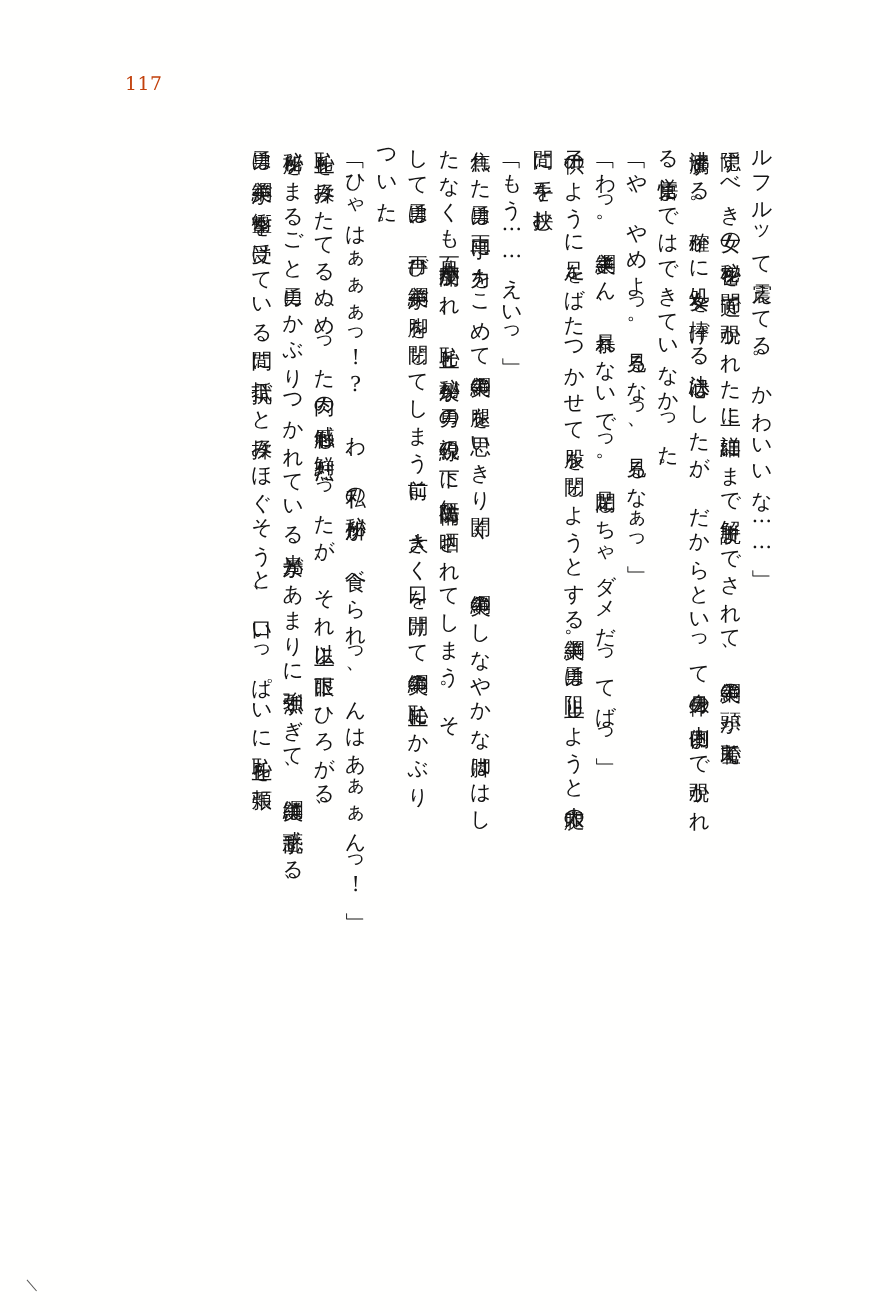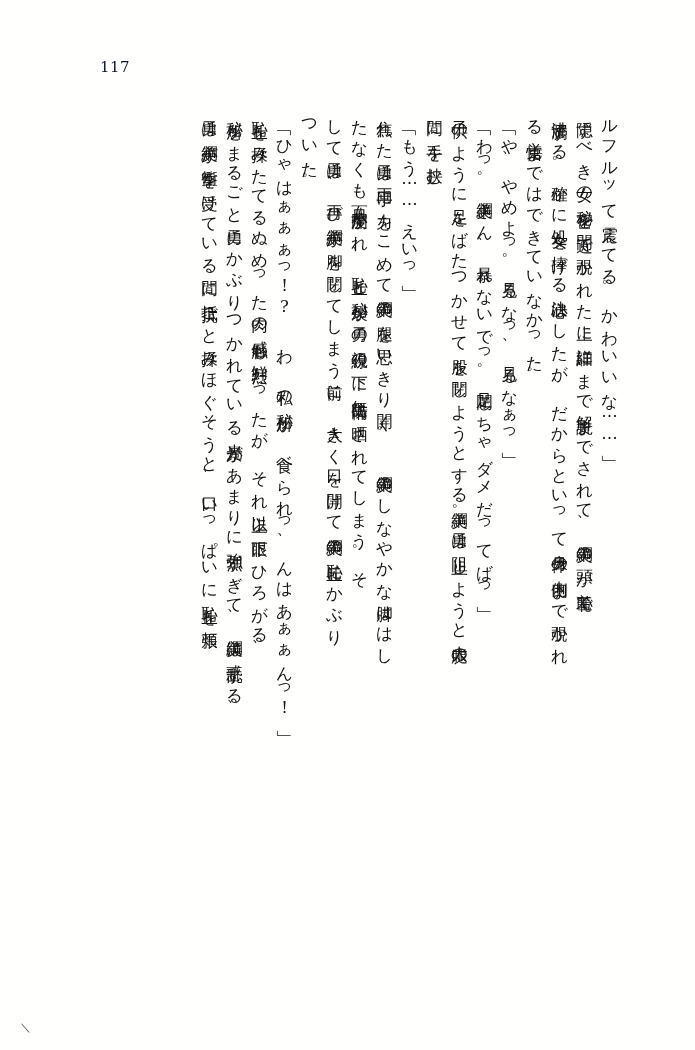--- a/index.html
+++ b/index.html
@@ -19,21 +19,21 @@
     width: 695px;
     height: 1050px;
     background: #fffffe;
   }
   .page-number {
     position: absolute;
     top: 58px;
     left: 100px;
     font-size: 15px;
     letter-spacing: 0.5px;
-    color: #0f172a;
+    color: #c2410c;
     font-family: "DejaVu Serif", "Liberation Serif", serif;
   }
   .text-block {
     position: absolute;
     top: 108px;
     right: 78px;
     height: 880px;
     width: 560px;
     display: flex;
     flex-direction: row-reverse;

